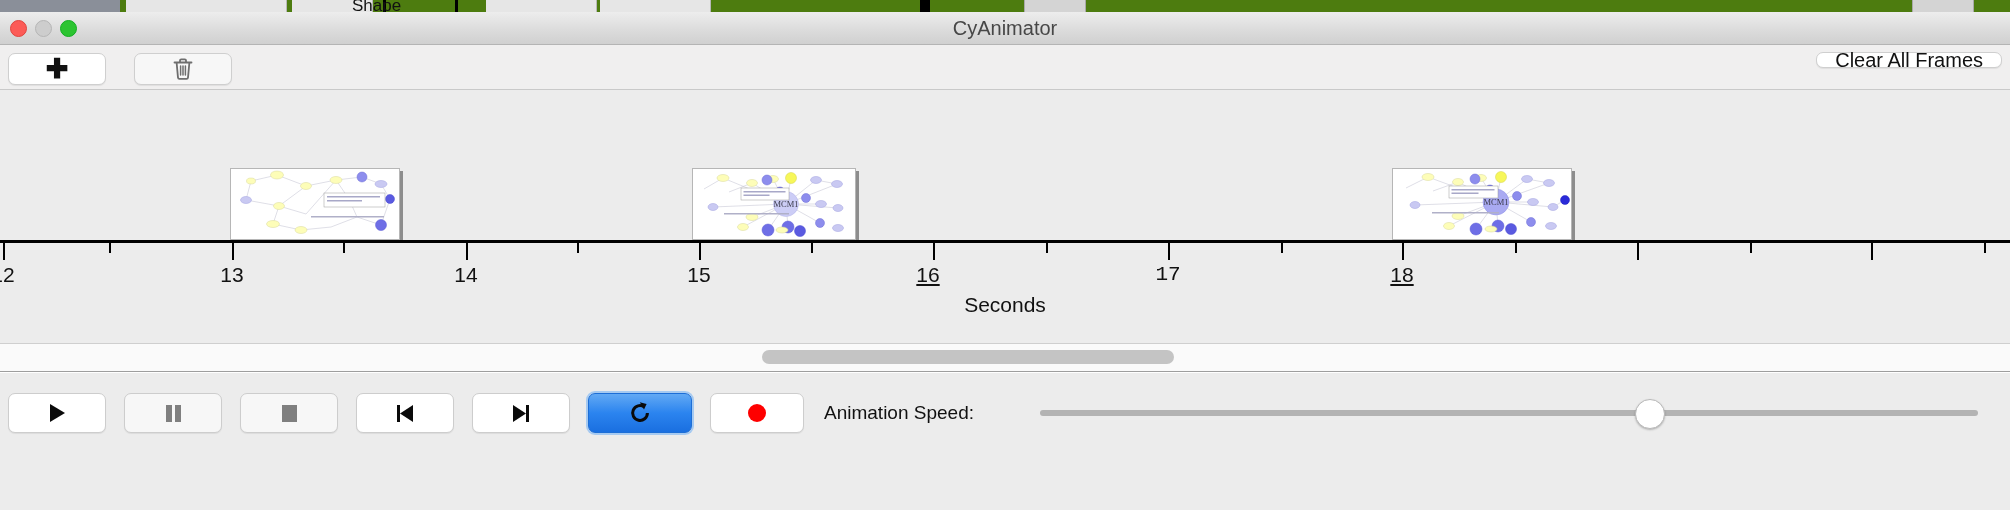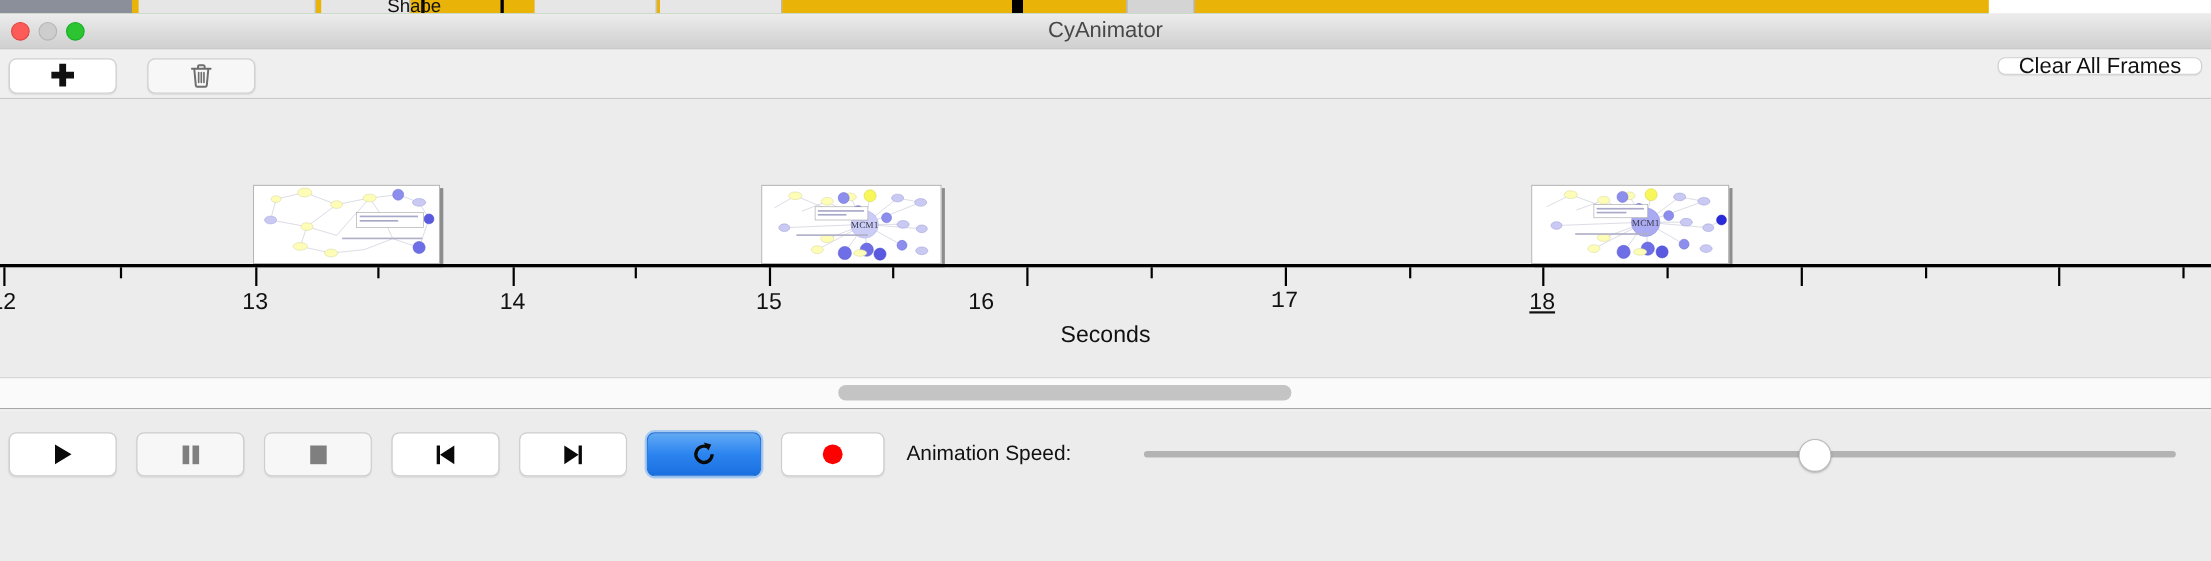--- a/index.html
+++ b/index.html
@@ -17,22 +17,22 @@
     position: relative;
     width: 2010px;
     height: 510px;
     overflow: hidden;
   }
 
   
   .bg-strip {
     position: absolute;
     left: 0; top: 0;
-    width: 1808px; height: 12px;
-    background: #eab308;
+    width: 2010px; height: 12px;
+    background: #4d7c0f;
     border-bottom: 6px solid #15803d;
     overflow: hidden;
   }
   .bg-strip .bg-chip {
     position: absolute;
     top: 0;
     height: 12px;
     background: #e6e6e6;
     border-right: 1px solid #b8b8b8;
   }
@@ -477,21 +477,21 @@
       <div id="ticks">
           <div class="tick major" style="left: 3px;"></div>
           <div class="tick-label" style="left: 3px;">12</div>
           <div class="tick major" style="left: 232px;"></div>
           <div class="tick-label" style="left: 232px;">13</div>
           <div class="tick major" style="left: 466px;"></div>
           <div class="tick-label" style="left: 466px; text-align: center;">14</div>
           <div class="tick major" style="left: 699px;"></div>
           <div class="tick-label" style="left: 699px;">15</div>
           <div class="tick major" style="left: 933px;"></div>
-          <div class="tick-label" style="left: 892px;">16</div>
+          <div class="tick-label" style="left: 928px; text-decoration: underline;">16</div>
           <div class="tick major" style="left: 1168px;"></div>
           <div class="tick-label" style="left: 1168px; font-family: Liberation Mono, monospace;">17</div>
           <div class="tick major" style="left: 1402px;"></div>
           <div class="tick-label" style="left: 1402px; text-decoration: underline;">18</div>
           <div class="tick major" style="left: 1637px;"></div>
           <div class="tick major" style="left: 1871px;"></div>
           <div class="tick minor" style="left: 109px;"></div>
           <div class="tick minor" style="left: 343px;"></div>
           <div class="tick minor" style="left: 577px;"></div>
           <div class="tick minor" style="left: 811px;"></div>

